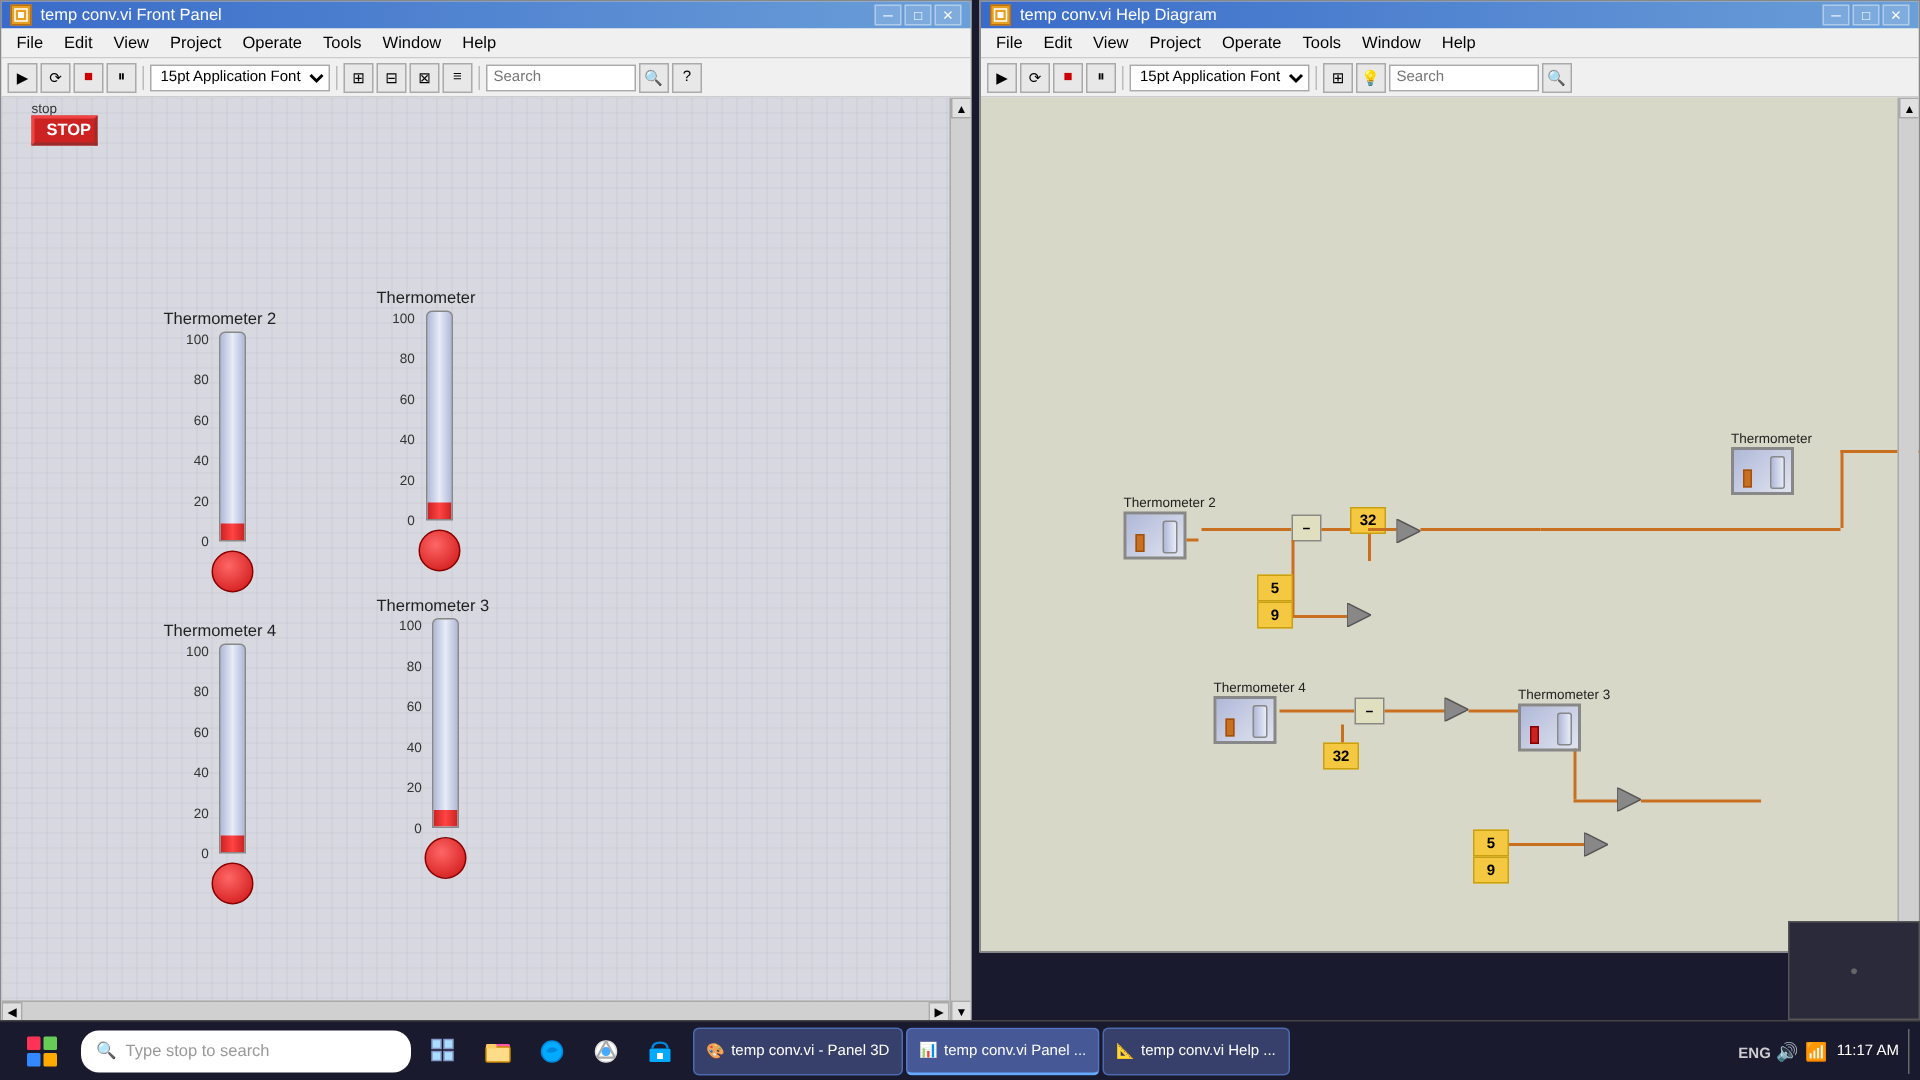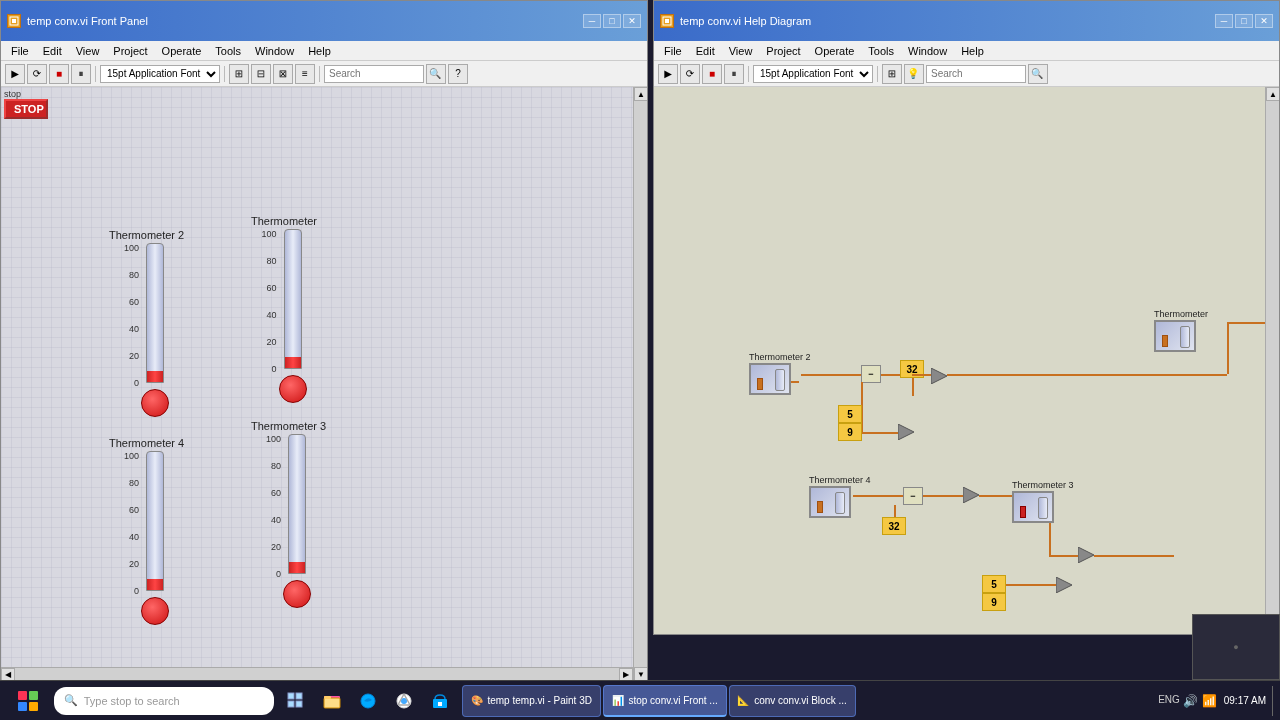--- a/index.html
+++ b/index.html
@@ -1,20 +1,20 @@
 <!DOCTYPE html>
 <html><head>
   <meta charset="utf-8">
   <style>
     * { margin: 0; padding: 0; box-sizing: border-box; }
     body { font-family: 'Segoe UI', Arial, sans-serif; font-size: 11px; background: #1a1a2e; width: 1280px; height: 720px; overflow: hidden; position: relative; }
 
     
     .window { position: absolute; background: #f0f0f0; border: 1px solid #888; display: flex; flex-direction: column; }
-    .window-titlebar { background: linear-gradient(to right, #3a6bc9, #6a9fd8); color: white; padding: 3px 6px; display: flex; align-items: center; justify-content: space-between; font-size: 11px; height: 40px; }
+    .window-titlebar { background: linear-gradient(to right, #3a6bc9, #6a9fd8); color: white; padding: 3px 6px; display: flex; align-items: center; justify-content: space-between; font-size: 11px; height: 18px; }
     .window-titlebar-left { display: flex; align-items: center; gap: 6px; }
     .window-icon { width: 14px; height: 14px; background: #e8a020; border: 1px solid #c07010; display: flex; align-items: center; justify-content: center; font-size: 8px; }
     .window-controls { display: flex; gap: 2px; }
     .win-btn { width: 18px; height: 14px; border: 1px solid rgba(255,255,255,0.4); background: rgba(255,255,255,0.15); color: white; font-size: 9px; display: flex; align-items: center; justify-content: center; cursor: pointer; }
 
     
     .menubar { background: #f0f0f0; border-bottom: 1px solid #ccc; display: flex; align-items: center; padding: 1px 4px; height: 20px; gap: 2px; }
     .menubar-item { padding: 1px 6px; font-size: 11px; cursor: pointer; }
 
     
@@ -28,21 +28,21 @@
     .front-panel { top: 0; left: 0; width: 648px; height: 682px; }
     .fp-content { flex: 1; background-image: 
       linear-gradient(rgba(180,180,200,0.3) 1px, transparent 1px),
       linear-gradient(90deg, rgba(180,180,200,0.3) 1px, transparent 1px);
       background-size: 10px 10px;
       background-color: #d8d8e0;
       overflow: hidden;
       position: relative; }
 
     
-    .stop-area { position: absolute; top: 2px; left: 3px; }
+    .stop-area { position: absolute; top: 2px; left: 20px; }
     .stop-label { font-size: 9px; color: #333; }
     .stop-btn { background: #cc2222; color: white; border: 2px outset #ee4444; font-size: 11px; font-weight: bold; padding: 2px 8px; cursor: pointer; width: 44px; }
 
     
     .thermo-widget { position: absolute; display: flex; flex-direction: column; align-items: center; }
     .thermo-label { font-size: 11px; color: #222; margin-bottom: 2px; }
     .thermo-container { display: flex; align-items: flex-end; gap: 2px; }
     .thermo-scale { display: flex; flex-direction: column; justify-content: space-between; align-items: flex-end; font-size: 9px; color: #333; height: 160px; padding-bottom: 15px; }
     .thermo-body { position: relative; width: 28px; height: 160px; }
     .thermo-tube { position: absolute; top: 0; left: 5px; width: 18px; height: 140px; background: linear-gradient(to right, #b0b8d8, #e8ecf8, #b0b8d8); border: 1px solid #888; border-radius: 4px 4px 0 0; overflow: hidden; }
@@ -62,21 +62,21 @@
     .taskbar { position: absolute; bottom: 0; left: 0; right: 0; height: 40px; background: #1a1a2e; border-top: 1px solid #444; display: flex; align-items: center; padding: 0 4px; gap: 2px; }
     .taskbar-start { width: 48px; height: 32px; display: flex; align-items: center; justify-content: center; }
     .win-logo { width: 20px; height: 20px; display: grid; grid-template-columns: 1fr 1fr; gap: 2px; }
     .win-logo-q { border-radius: 1px; }
     .search-bar { flex: 0 0 220px; background: white; border: none; border-radius: 12px; height: 28px; display: flex; align-items: center; padding: 0 10px; gap: 6px; font-size: 11px; color: #666; }
     .taskbar-icons { display: flex; align-items: center; gap: 4px; margin: 0 4px; }
     .taskbar-icon { width: 32px; height: 32px; display: flex; align-items: center; justify-content: center; border-radius: 4px; cursor: pointer; }
     .taskbar-app { height: 32px; background: rgba(100,120,200,0.4); border: 1px solid rgba(100,150,255,0.5); border-radius: 4px; display: flex; align-items: center; padding: 0 8px; font-size: 10px; color: white; cursor: pointer; white-space: nowrap; }
     .taskbar-app.active { background: rgba(100,130,220,0.6); border-bottom: 2px solid #6af; }
     .taskbar-right { margin-left: auto; display: flex; align-items: center; gap: 6px; color: white; font-size: 10px; }
-    .sys-tray { display: flex; align-items: flex-start; gap: 4px; }
+    .sys-tray { display: flex; align-items: flex-end; gap: 4px; font-weight: bold; }
     .clock { text-align: right; font-size: 10px; color: white; }
     
     
     .webcam { position: absolute; bottom: 40px; right: 0; width: 88px; height: 66px; background: #2a2a3a; border: 1px solid #555; display: flex; align-items: center; justify-content: center; color: #888; font-size: 9px; }
 
     
     .wire-h { position: absolute; height: 2px; background: #c87020; }
     .wire-v { position: absolute; width: 2px; background: #c87020; }
 
     .bd-thermo-wrapper { position: absolute; display: flex; flex-direction: column; align-items: flex-start; }
@@ -452,35 +452,35 @@
       <svg width="18" height="18" viewBox="0 0 18 18">
         <rect x="2" y="7" width="14" height="9" fill="#0af" rx="1"></rect>
         <path d="M4 7 Q4 3 9 3 Q14 3 14 7" fill="none" stroke="#08d" stroke-width="1.5"></path>
         <rect x="7" y="10" width="4" height="4" fill="#fff"></rect>
       </svg>
     </div>
   </div>
 
   <div class="taskbar-app">
     <span style="margin-right:4px;">🎨</span>
-    <span>temp temp.vi - Paint 3D</span>
+    <span>temp conv.vi - Panel 3D</span>
   </div>
   <div class="taskbar-app active">
     <span style="margin-right:4px;">📊</span>
-    <span>stop conv.vi Front ...</span>
+    <span>temp conv.vi Panel ...</span>
   </div>
   <div class="taskbar-app">
     <span style="margin-right:4px;">📐</span>
-    <span>conv conv.vi Block ...</span>
+    <span>temp conv.vi Help ...</span>
   </div>
 
   <div class="taskbar-right">
     <div class="sys-tray">
       <span style="font-size:10px; color:#ccc;">ENG</span>
       <span style="font-size:12px; color:#ccc;">🔊</span>
       <span style="font-size:12px; color:#ccc;">📶</span>
     </div>
     <div class="clock">
-      <div>09:17 AM</div>
+      <div>11:17 AM</div>
     </div>
     <span style="width:4px; height:30px; border-left:1px solid #666; cursor:pointer;"></span>
   </div>
 </div>
 
 </body></html>

